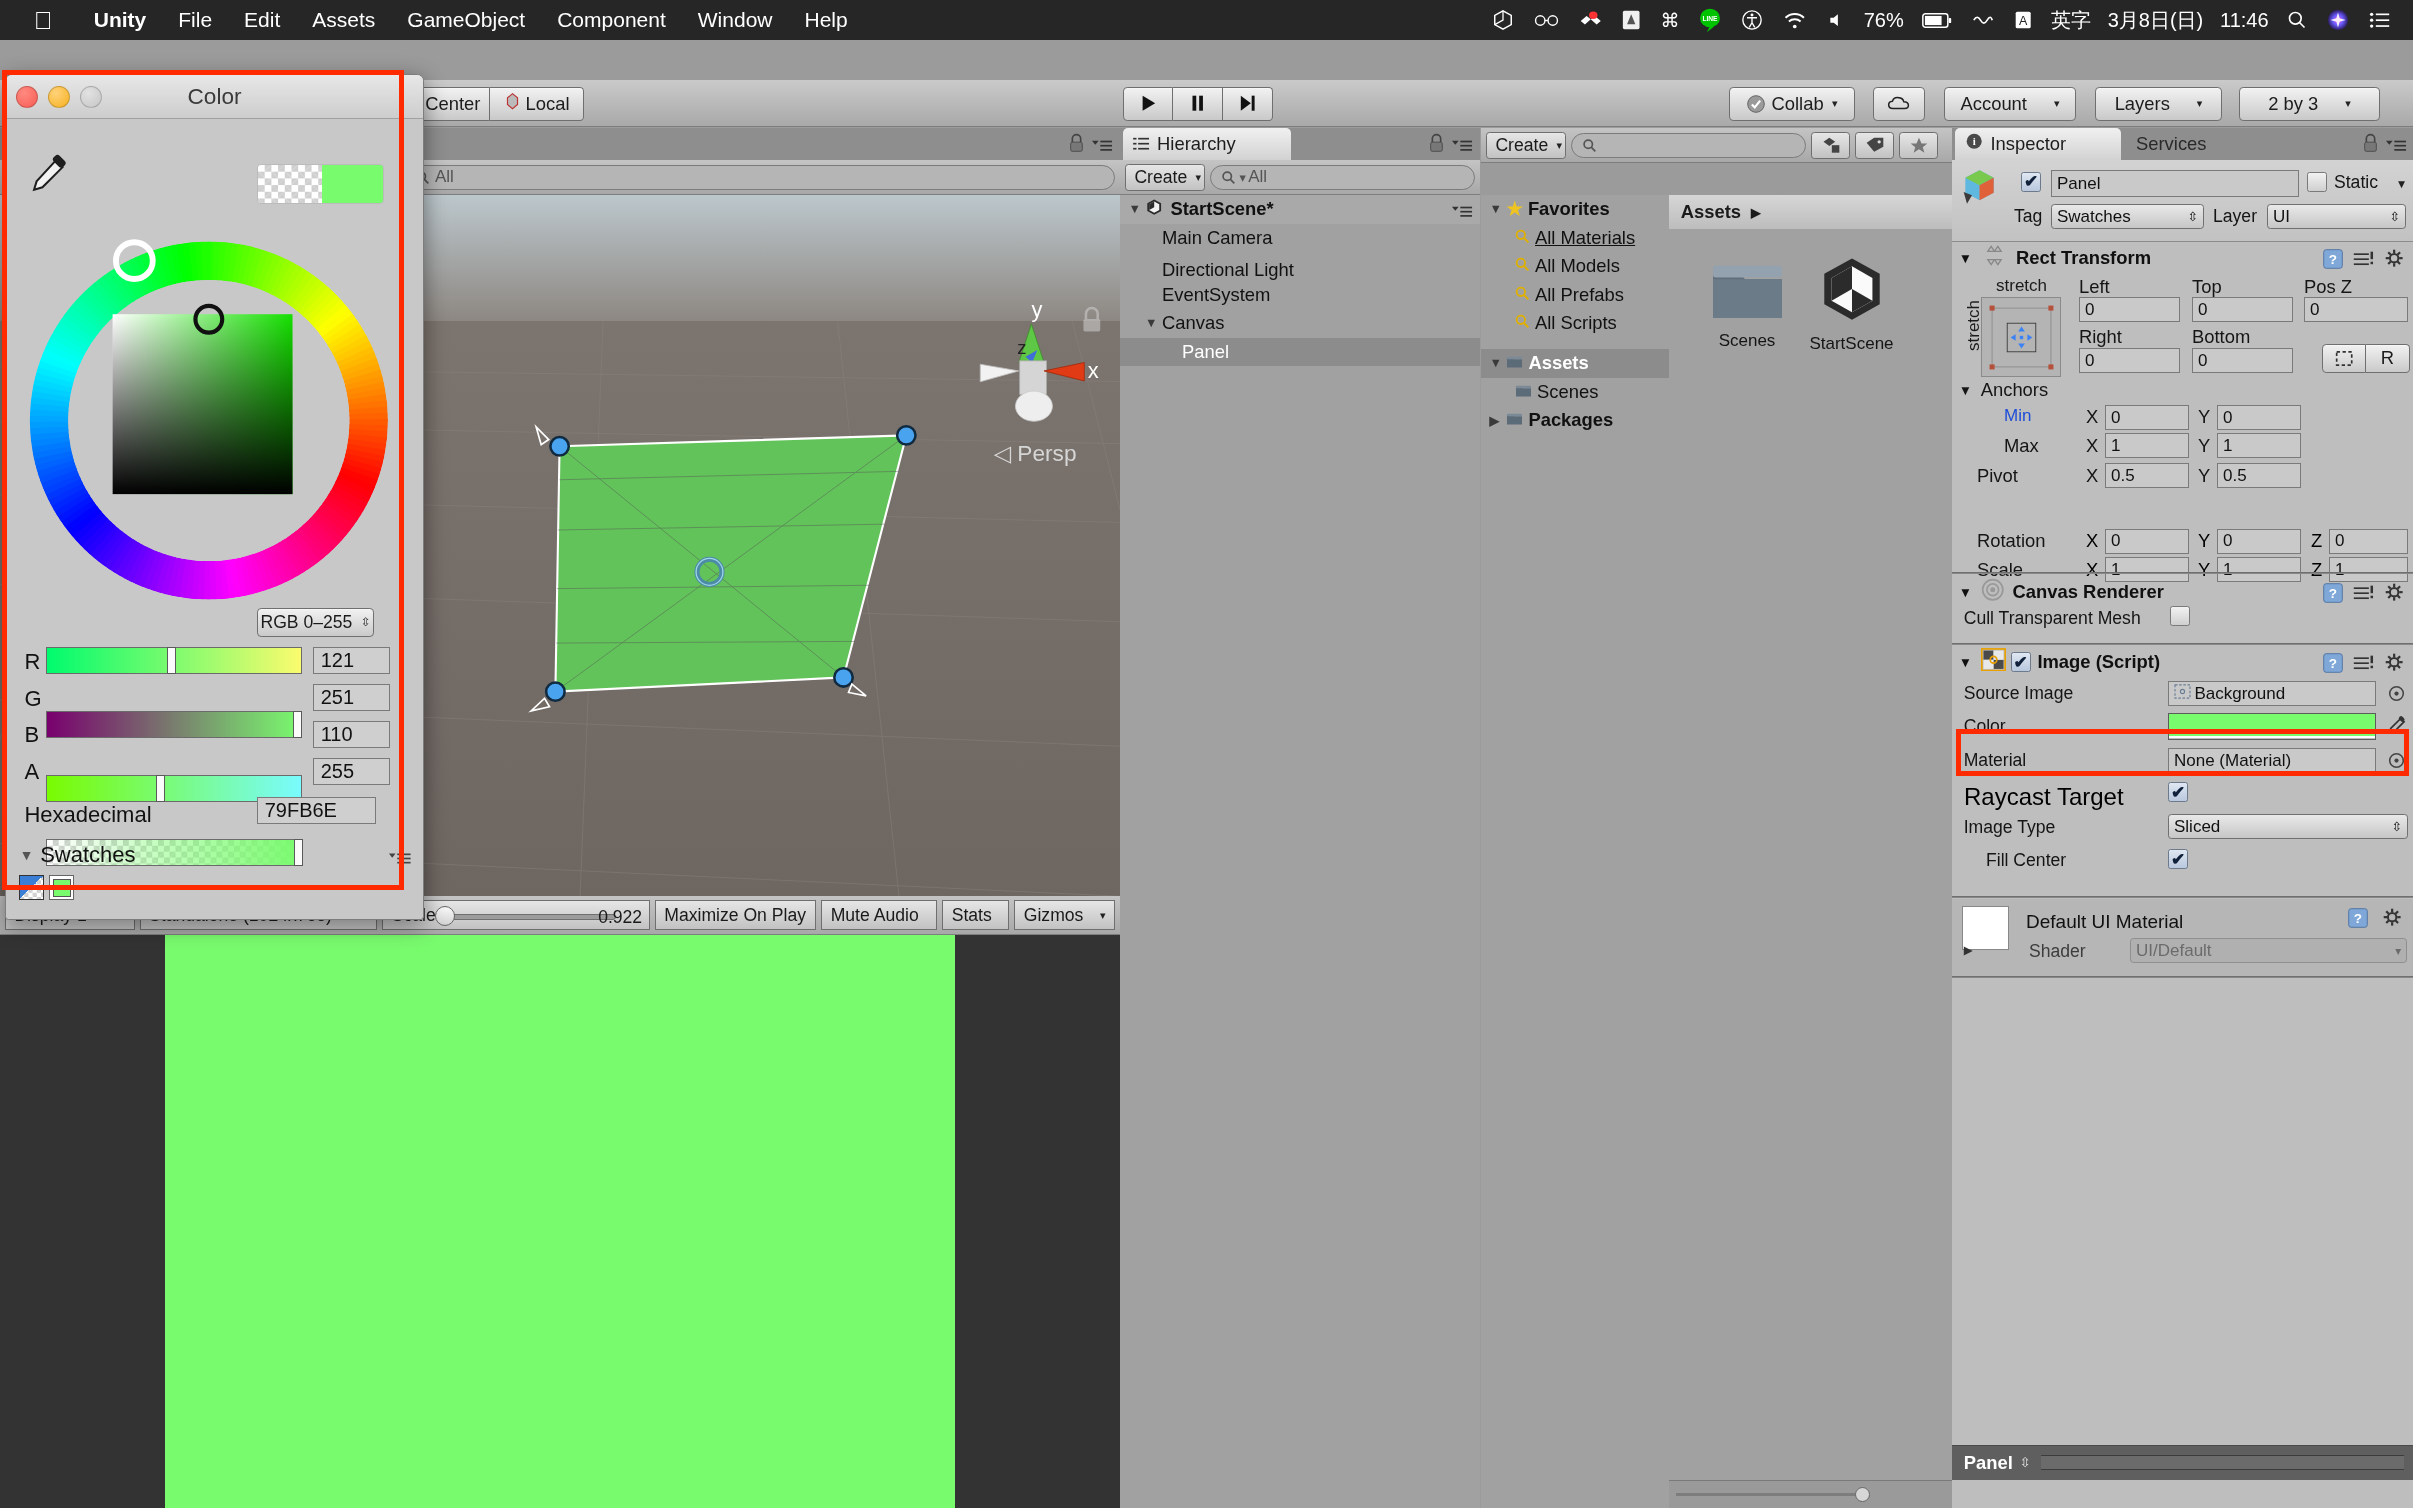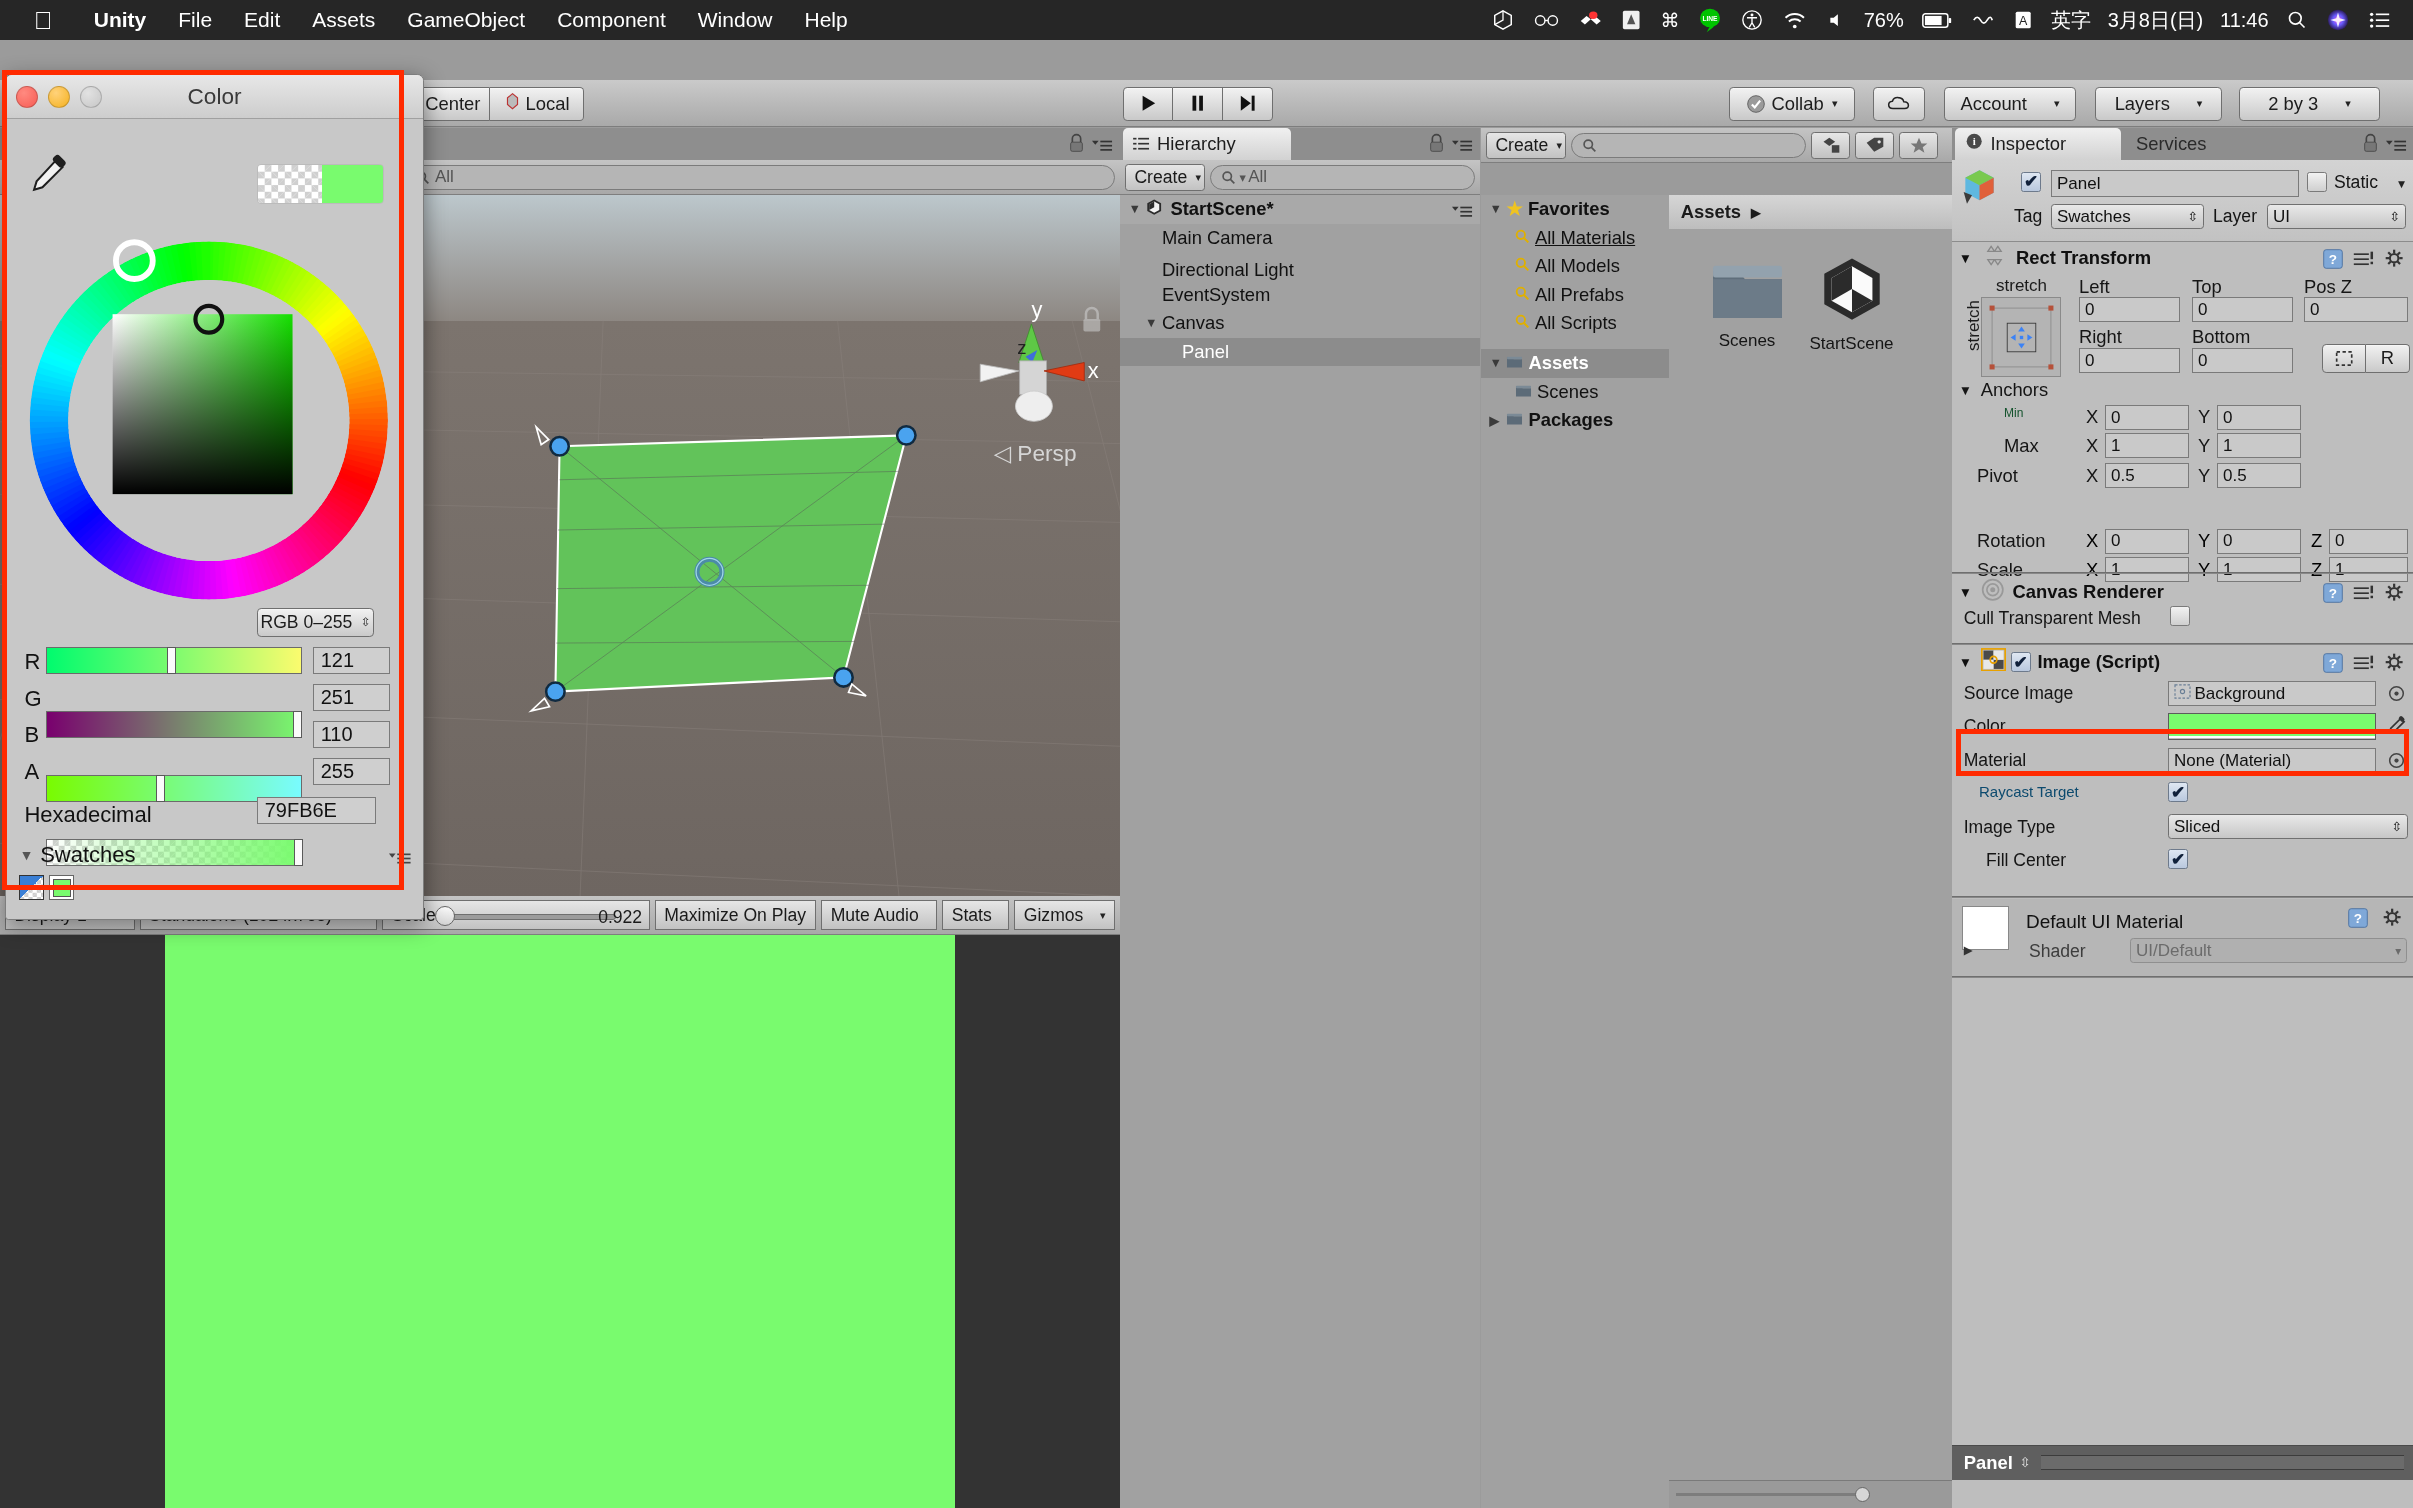--- a/index.html
+++ b/index.html
@@ -854,21 +854,21 @@
         </div>
         <div class="ubtn" style="width:44px; height:28.5px;">
           <span>R</span>
         </div>
       </div>
 
       <div class="abs" style="left:6.7px; top:137px; font-size:18.4px; color:#151515; display:flex; align-items:center;">
         <span style="width:22px; font-size:13.4px;">▼</span>
         <span>Anchors</span>
       </div>
-      <div class="abs" style="left:52px; top:164px; font-size:12px; color:#14532d;">Min</div>
+      <div class="abs" style="left:52px; top:164px; font-size:17px; color:#1d4ed8;">Min</div>
       <div class="abs" style="left:134px; top:164px; font-size:18.4px; color:#151515;">X</div>
       <div class="abs field" style="left:153px; top:163px; width:84px;">
           <span>0</span>
         </div>
       <div class="abs" style="left:246px; top:164px; font-size:18.4px; color:#151515;">Y</div>
       <div class="abs field" style="left:265px; top:163px; width:84px;">
           <span>0</span>
         </div>
 
       <div class="abs" style="left:52px; top:193px; font-size:18.4px; color:#151515;">Max</div>
@@ -1056,21 +1056,21 @@
       <div class="abs field" style="left:216px; top:102px; width:208px;">
         <span>None (Material)</span>
       </div>
       <div class="abs" style="left:436px; top:106px;">
         <svg width="17" height="17" viewBox="0 0 20 20">
             <circle cx="10" cy="10" r="8" fill="none" stroke="#444" stroke-width="1.8"></circle>
             <circle cx="10" cy="10" r="2.5" fill="#444"></circle>
           </svg>
       </div>
 
-      <div class="abs" style="left:27px; top:137px; font-size:15px; color:#0c4a6e;">Raycast Target</div>
+      <div class="abs" style="left:12px; top:137px; font-size:24px; color:#000000;">Raycast Target</div>
       <div class="abs cbox" style="left:216px; top:136px;">✔</div>
 
       <div class="abs" style="left:11.7px; top:171px; font-size:17.6px; color:#151515;">Image Type</div>
       <div class="abs dropdown" style="left:216px; top:168px; width:240px;">
         <span>Sliced</span>
         <span style="font-size:12.6px">⇳</span>
       </div>
 
       <div class="abs" style="left:34px; top:204px; font-size:17.6px; color:#151515;">Fill Center</div>
       <div class="abs cbox" style="left:216px; top:203px;">✔</div>

